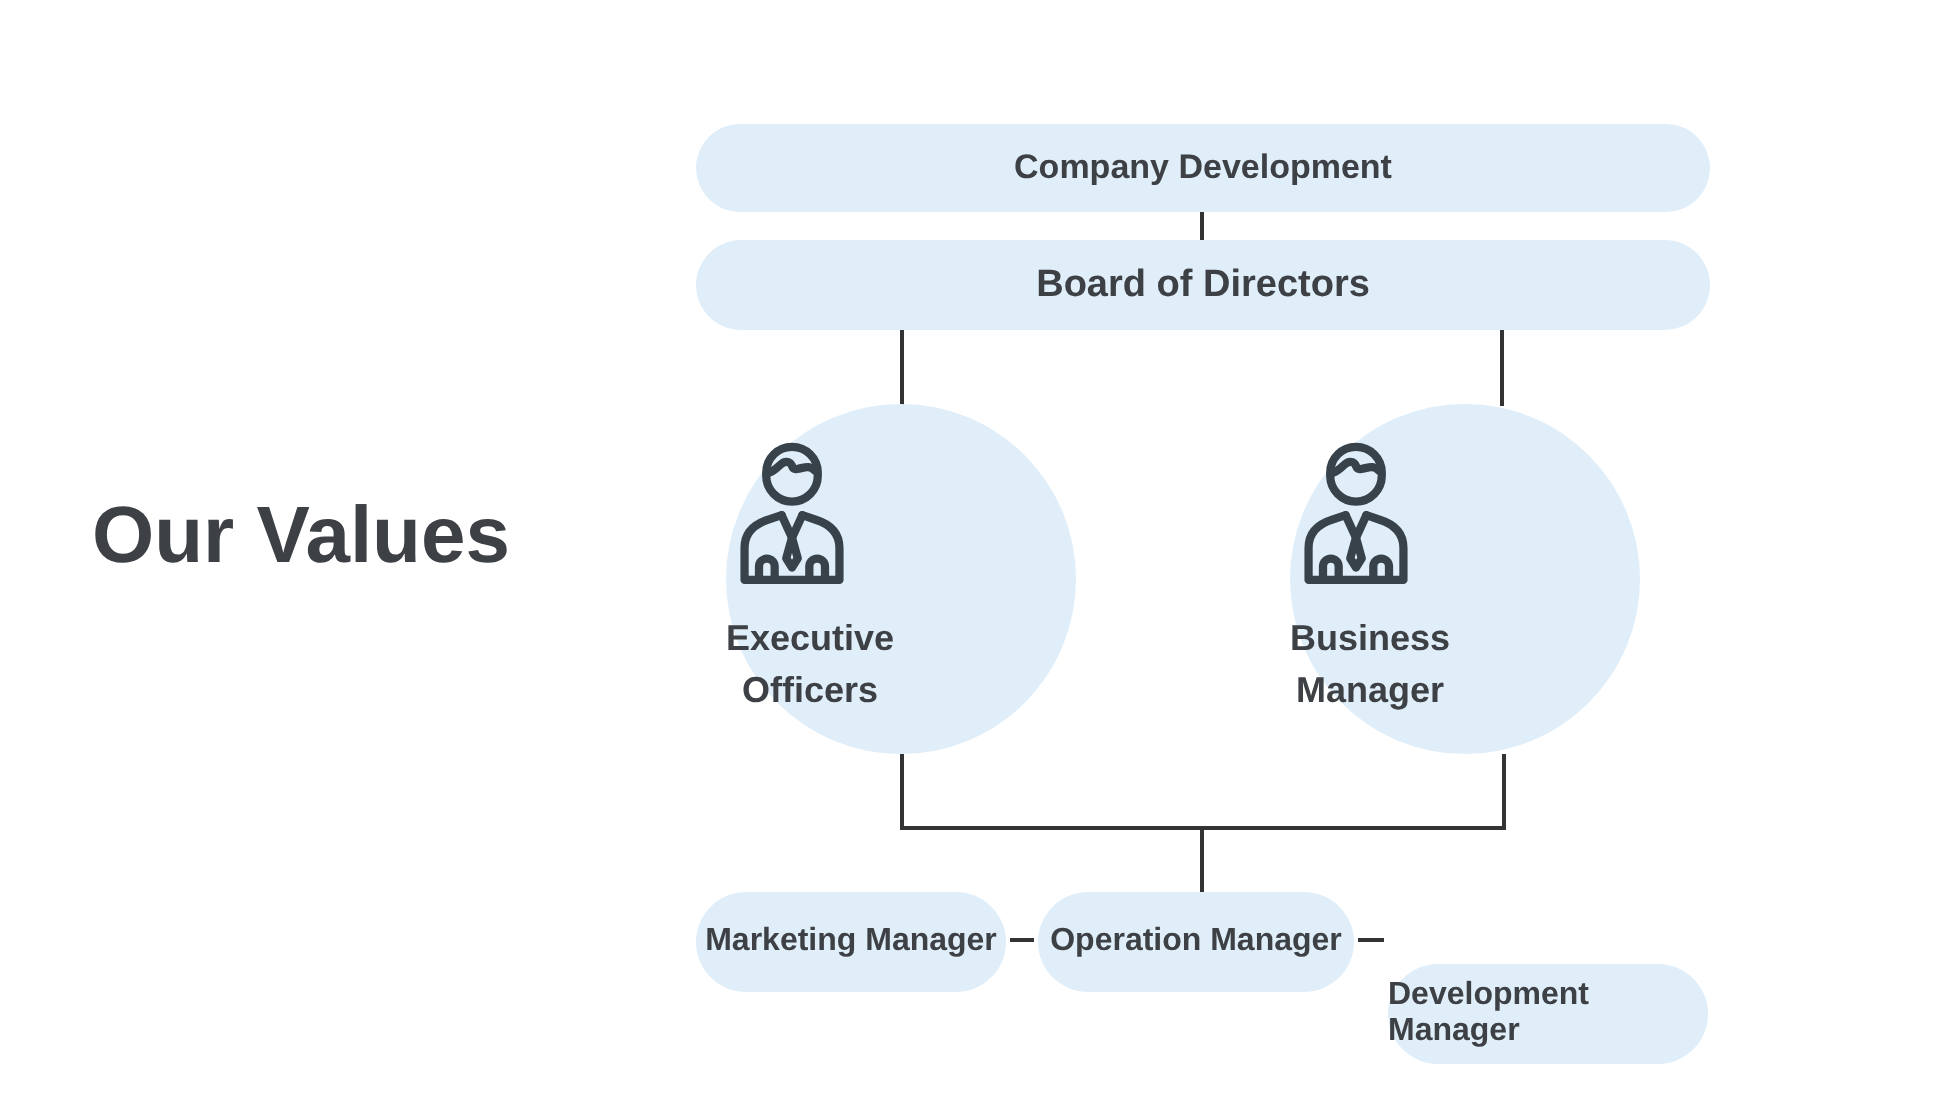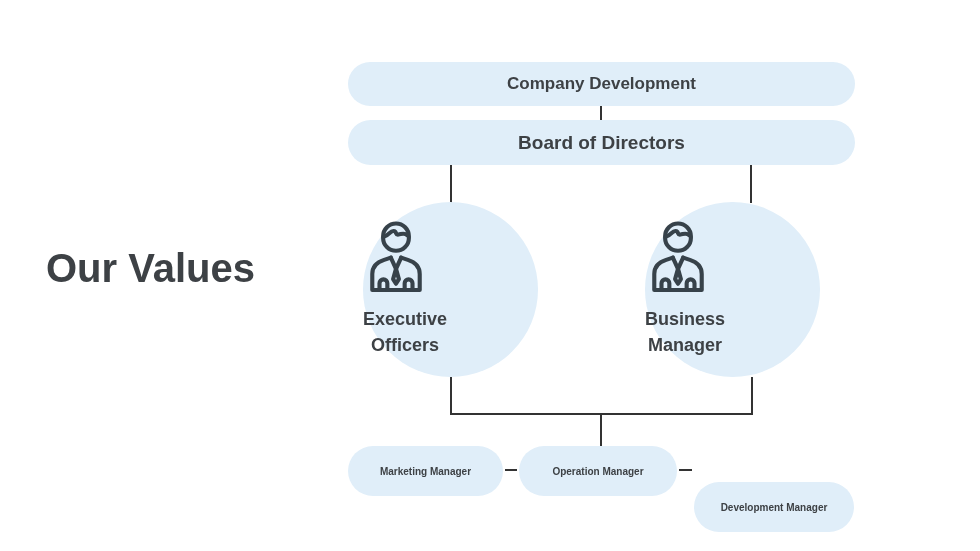--- a/index.html
+++ b/index.html
@@ -19,21 +19,21 @@
     position:absolute;left:46px;top:246px;margin:0;
     font-size:40px;font-weight:700;color:var(--text);line-height:44px;
   }
   .pill{
     position:absolute;background:var(--node-fill);
     display:flex;align-items:center;justify-content:center;
     color:var(--text);font-weight:700;
   }
   .pill-l1{left:348px;top:62px;width:507px;height:44px;border-radius:22px;font-size:17px;}
   .pill-l2{left:348px;top:120px;width:507px;height:45px;border-radius:23px;font-size:19px;}
-  .mini-pill{top:446px;height:50px;border-radius:25px;font-size:10px;}
+  .mini-pill{top:446px;height:50px;border-radius:25px;font-size:16px;}
   .mini-pill.m1{left:348px;width:155px;}
   .mini-pill.m2{left:519px;width:158px;text-align:center;}
   .mini-pill.m3{left:694px;width:160px;margin-top:36px;}
   .connector{position:absolute;background:var(--connector);}
   .connector.v{width:2px;}
   .connector.h{height:2px;}
   .circle{
     position:absolute;top:202px;width:175px;height:175px;border-radius:50%;
     background:var(--node-fill);
     display:flex;flex-direction:column;align-items:flex-start;

